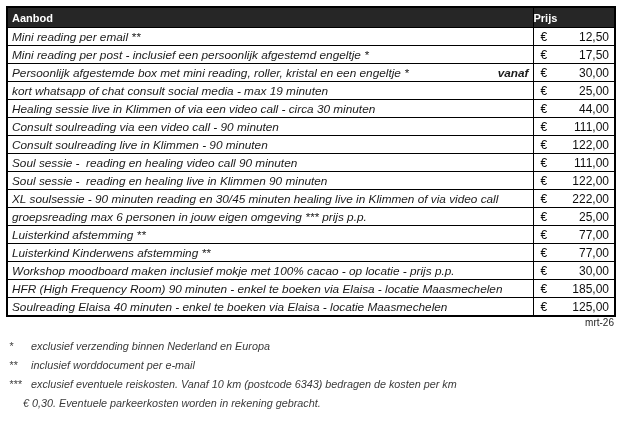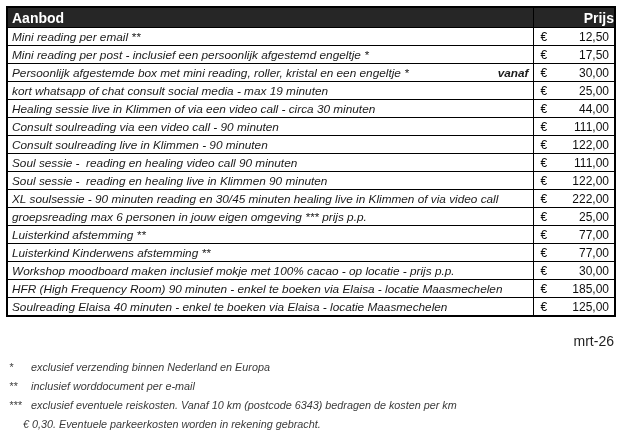--- a/index.html
+++ b/index.html
@@ -28,25 +28,25 @@
   .col-price { width: 82px; }
   th, td {
     border: 1px solid #000000;
     padding: 0;
     vertical-align: middle;
   }
   th {
     background: #262626;
     color: #ffffff;
     font-weight: bold;
-    font-size: 14px;
+    font-size: 11px;
     height: 19px;
   }
   th.th-offer { text-align: left; padding-left: 4px; }
-  th.th-price { text-align: right; }
+  th.th-price { text-align: left; }
   td { height: 17px; }
   .offer-wrap {
     display: flex;
     justify-content: space-between;
     align-items: center;
     padding: 0 4px 0 4px;
     overflow: hidden;
     text-align: center;
   }
   .offer-label, .offer-suffix {
@@ -63,23 +63,23 @@
     padding: 0 5px 0 7px;
   }
   .currency, .amount {
     font-style: normal;
     font-size: 12px;
     color: #0d0d0d;
   }
   .stamp {
     width: 608px;
     text-align: right;
-    font-size: 14px;
+    font-size: 10px;
     color: #1f1f1f;
-    padding: 16px 2px 0 0;
+    padding: 0 2px 0 0;
   }
   .footnotes {
     margin: 12px 0 0 3px;
     font-style: italic;
     color: #3a3a3a;
     font-size: 10.8px;
   }
   .fn-line {
     display: flex;
     align-items: flex-start;

